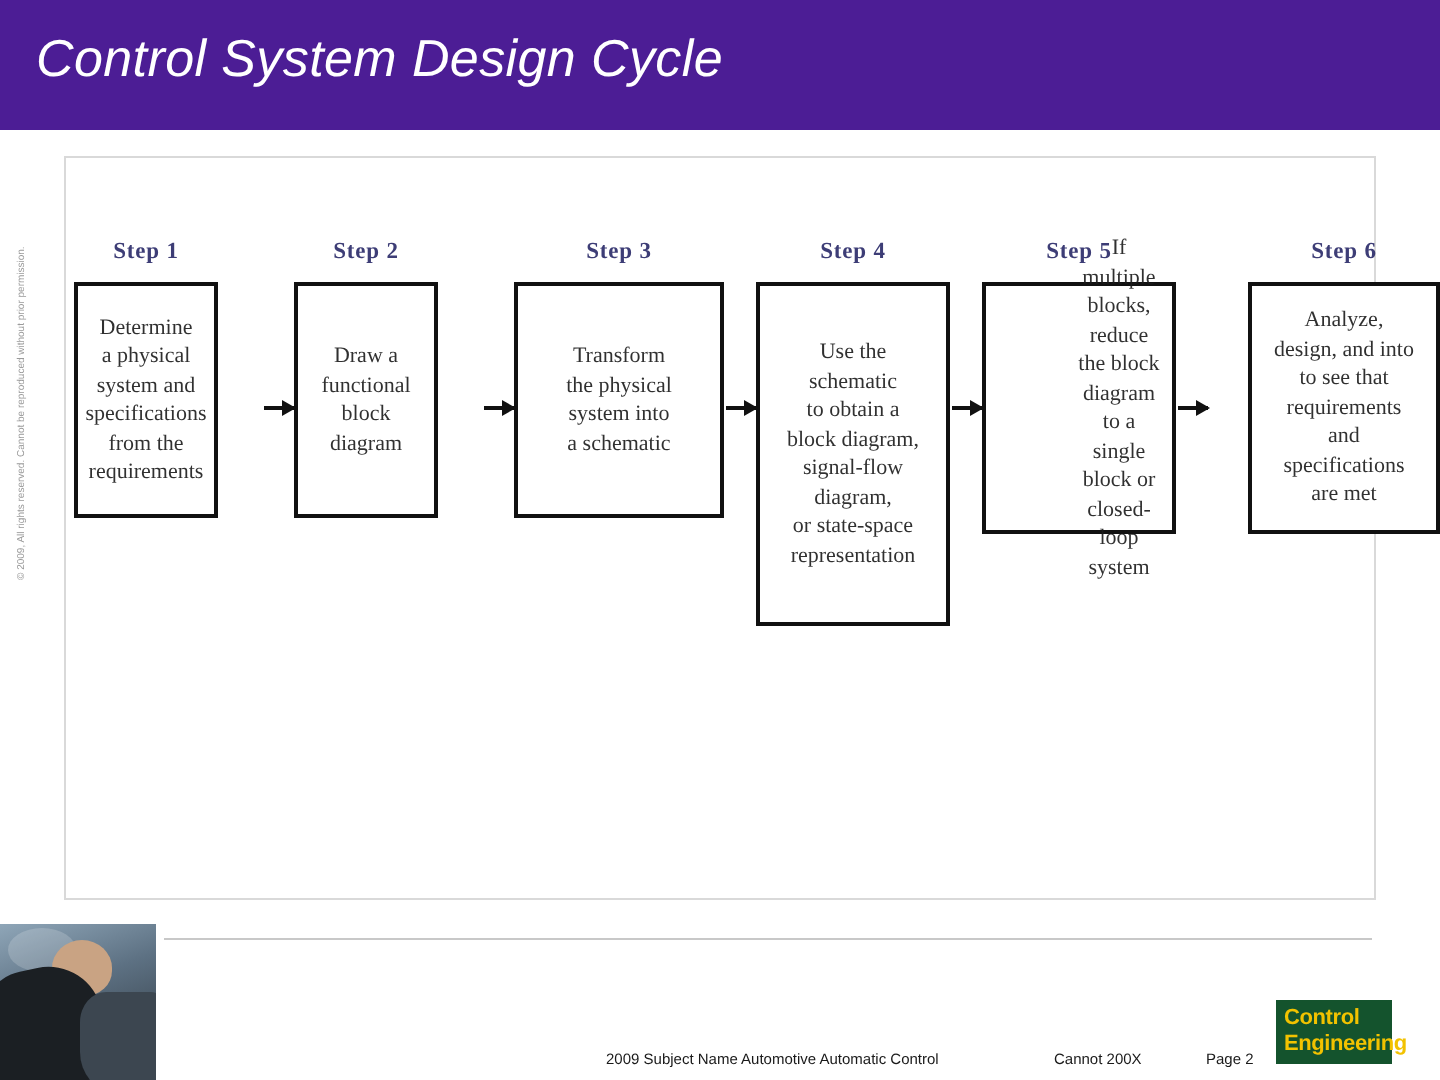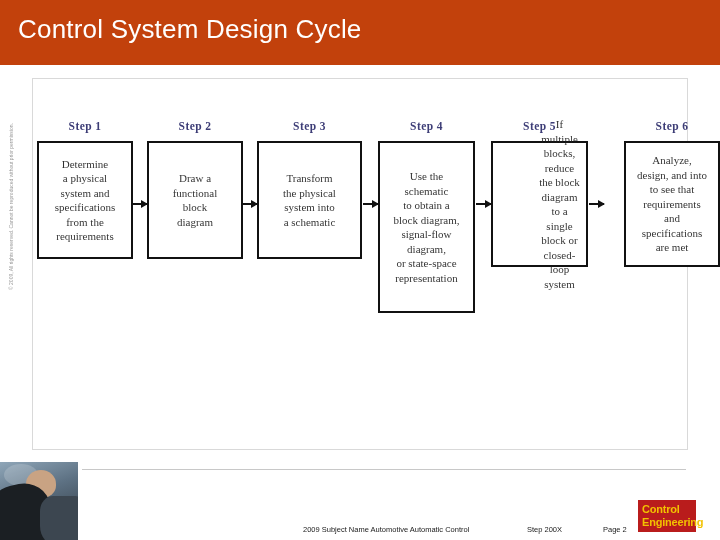--- a/index.html
+++ b/index.html
@@ -20,21 +20,22 @@
     width: 720px;
     height: 540px;
     background: #ffffff;
   }
   
   .title-band {
     position: absolute;
     left: 0; top: 0;
     width: 720px;
     height: 65px;
-    background: #c2410c;
+    background: #4c1d95;
+    font-style: italic;
   }
   .title-text {
     position: absolute;
     left: 18px;
     top: 14px;
     font-size: 26px;
     color: #ffffff;
     font-family: "Liberation Sans", sans-serif;
     letter-spacing: 0.2px;
     white-space: nowrap;
@@ -60,21 +61,21 @@
   .steps-row {
     position: absolute;
     left: 0;
     top: 0;
     width: 648px;
     height: 225px;
   }
   .step {
     position: absolute;
     top: 0;
-    width: 96px;
+    width: 72px;
   }
   .step-label {
     text-align: center;
     font-size: 11.5px;
     color: #2d2d6b;
     font-family: "Liberation Serif", serif;
     font-weight: bold;
     letter-spacing: 0.4px;
     margin-bottom: 7px;
     height: 14px;
@@ -185,21 +186,21 @@
   .footer-subject { left: 303px; }
   .footer-month   { left: 527px; }
   .footer-page    { left: 603px; }
   
   .logo {
     position: absolute;
     left: 638px;
     top: 500px;
     width: 58px;
     height: 32px;
-    background: #b91c1c;
+    background: #14532d;
     color: #f2c200;
     font-family: "Liberation Sans", sans-serif;
     font-weight: bold;
     font-size: 11px;
     line-height: 13px;
     padding: 3px 0 16px 4px;
     box-sizing: border-box;
     letter-spacing: -0.2px;
   }
   .logo .l2 { font-size: 11px; }
@@ -302,21 +303,21 @@
 
   <div class="photo">
     <div class="p-shape4"></div>
     <div class="p-shape2"></div>
     <div class="p-shape1"></div>
     <div class="p-shape3"></div>
   </div>
 
   <div class="footer-line"></div>
   <div class="footer-text footer-subject">2009 Subject Name  Automotive Automatic Control</div>
-  <div class="footer-text footer-month">Step 200X</div>
+  <div class="footer-text footer-month">Cannot 200X</div>
   <div class="footer-text footer-page">Page 2</div>
 
   <div class="logo">
     <div class="l1">Control</div>
     <div class="l2">Engineering</div>
   </div>
 
 </div>
 
 </body></html>

